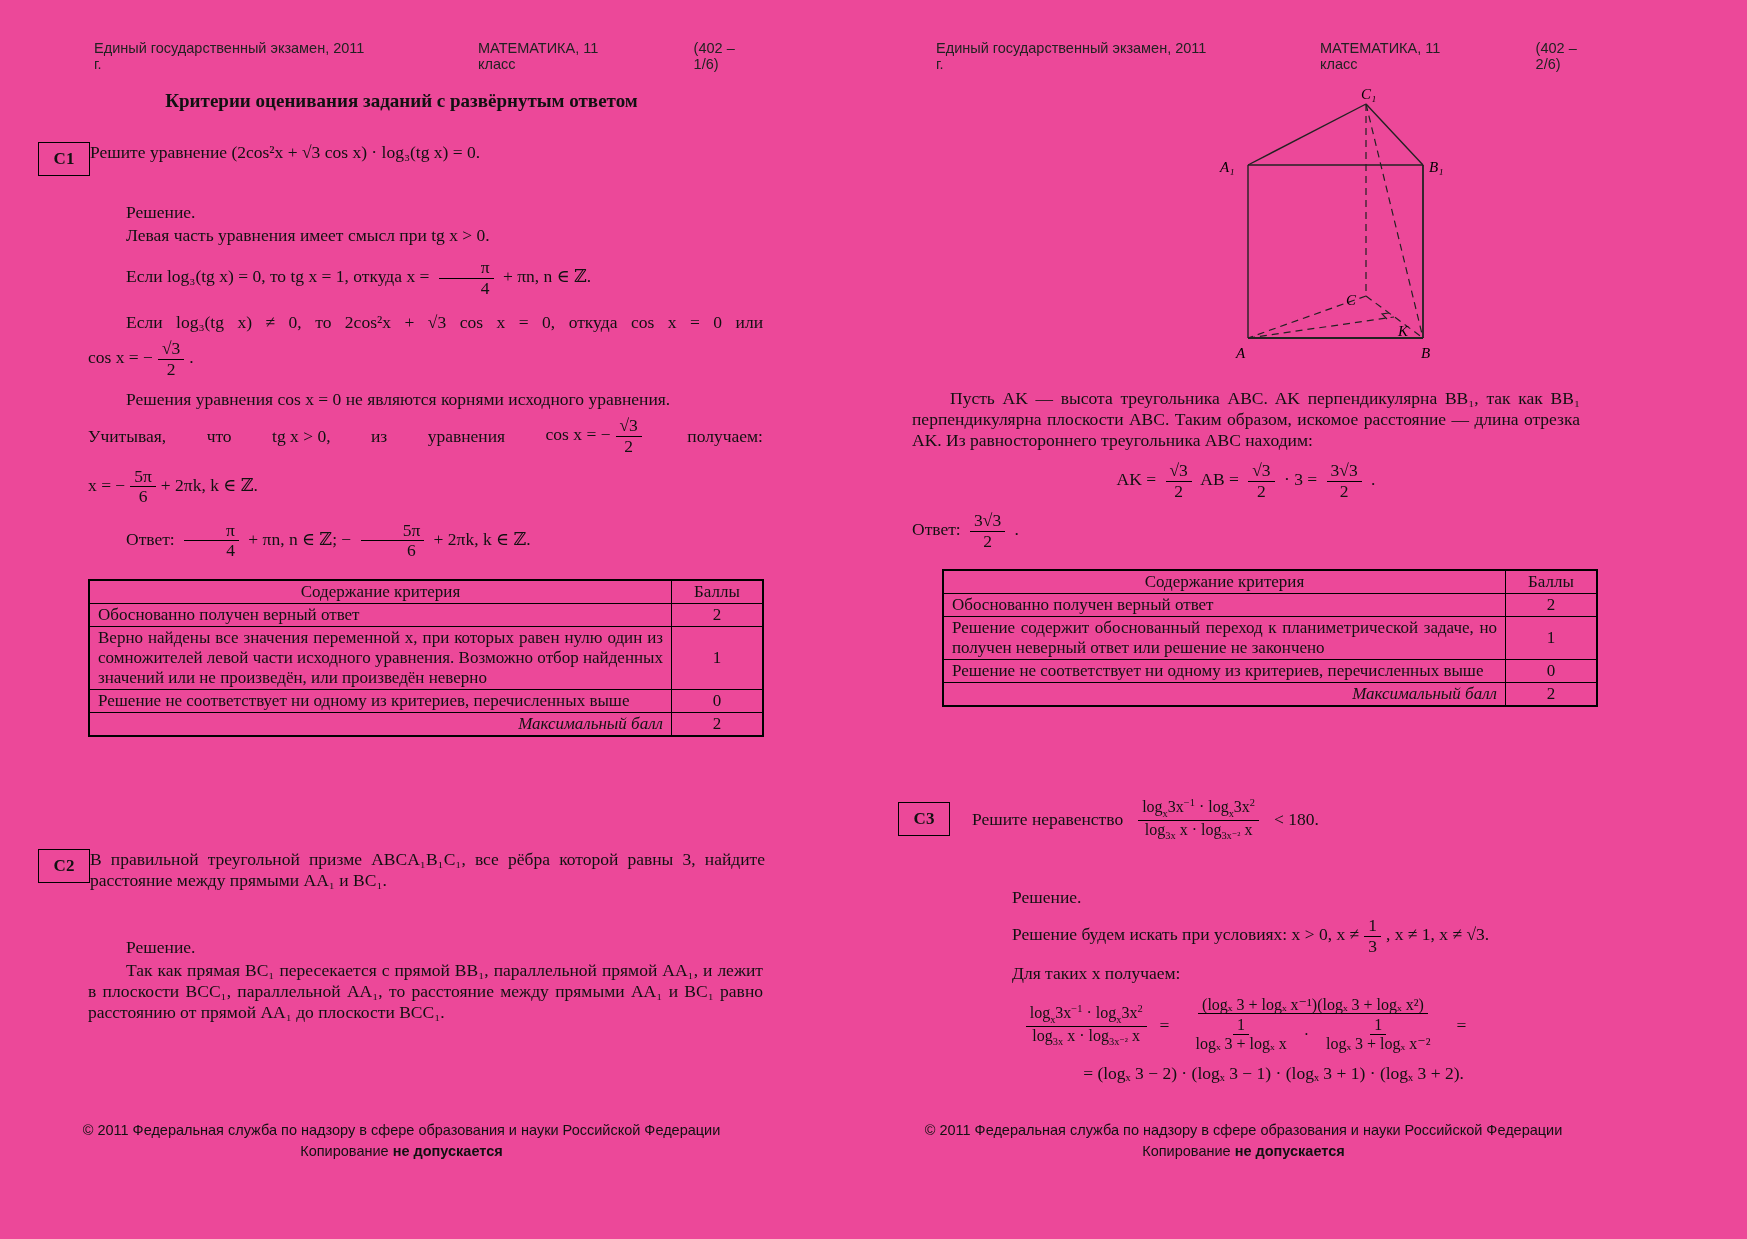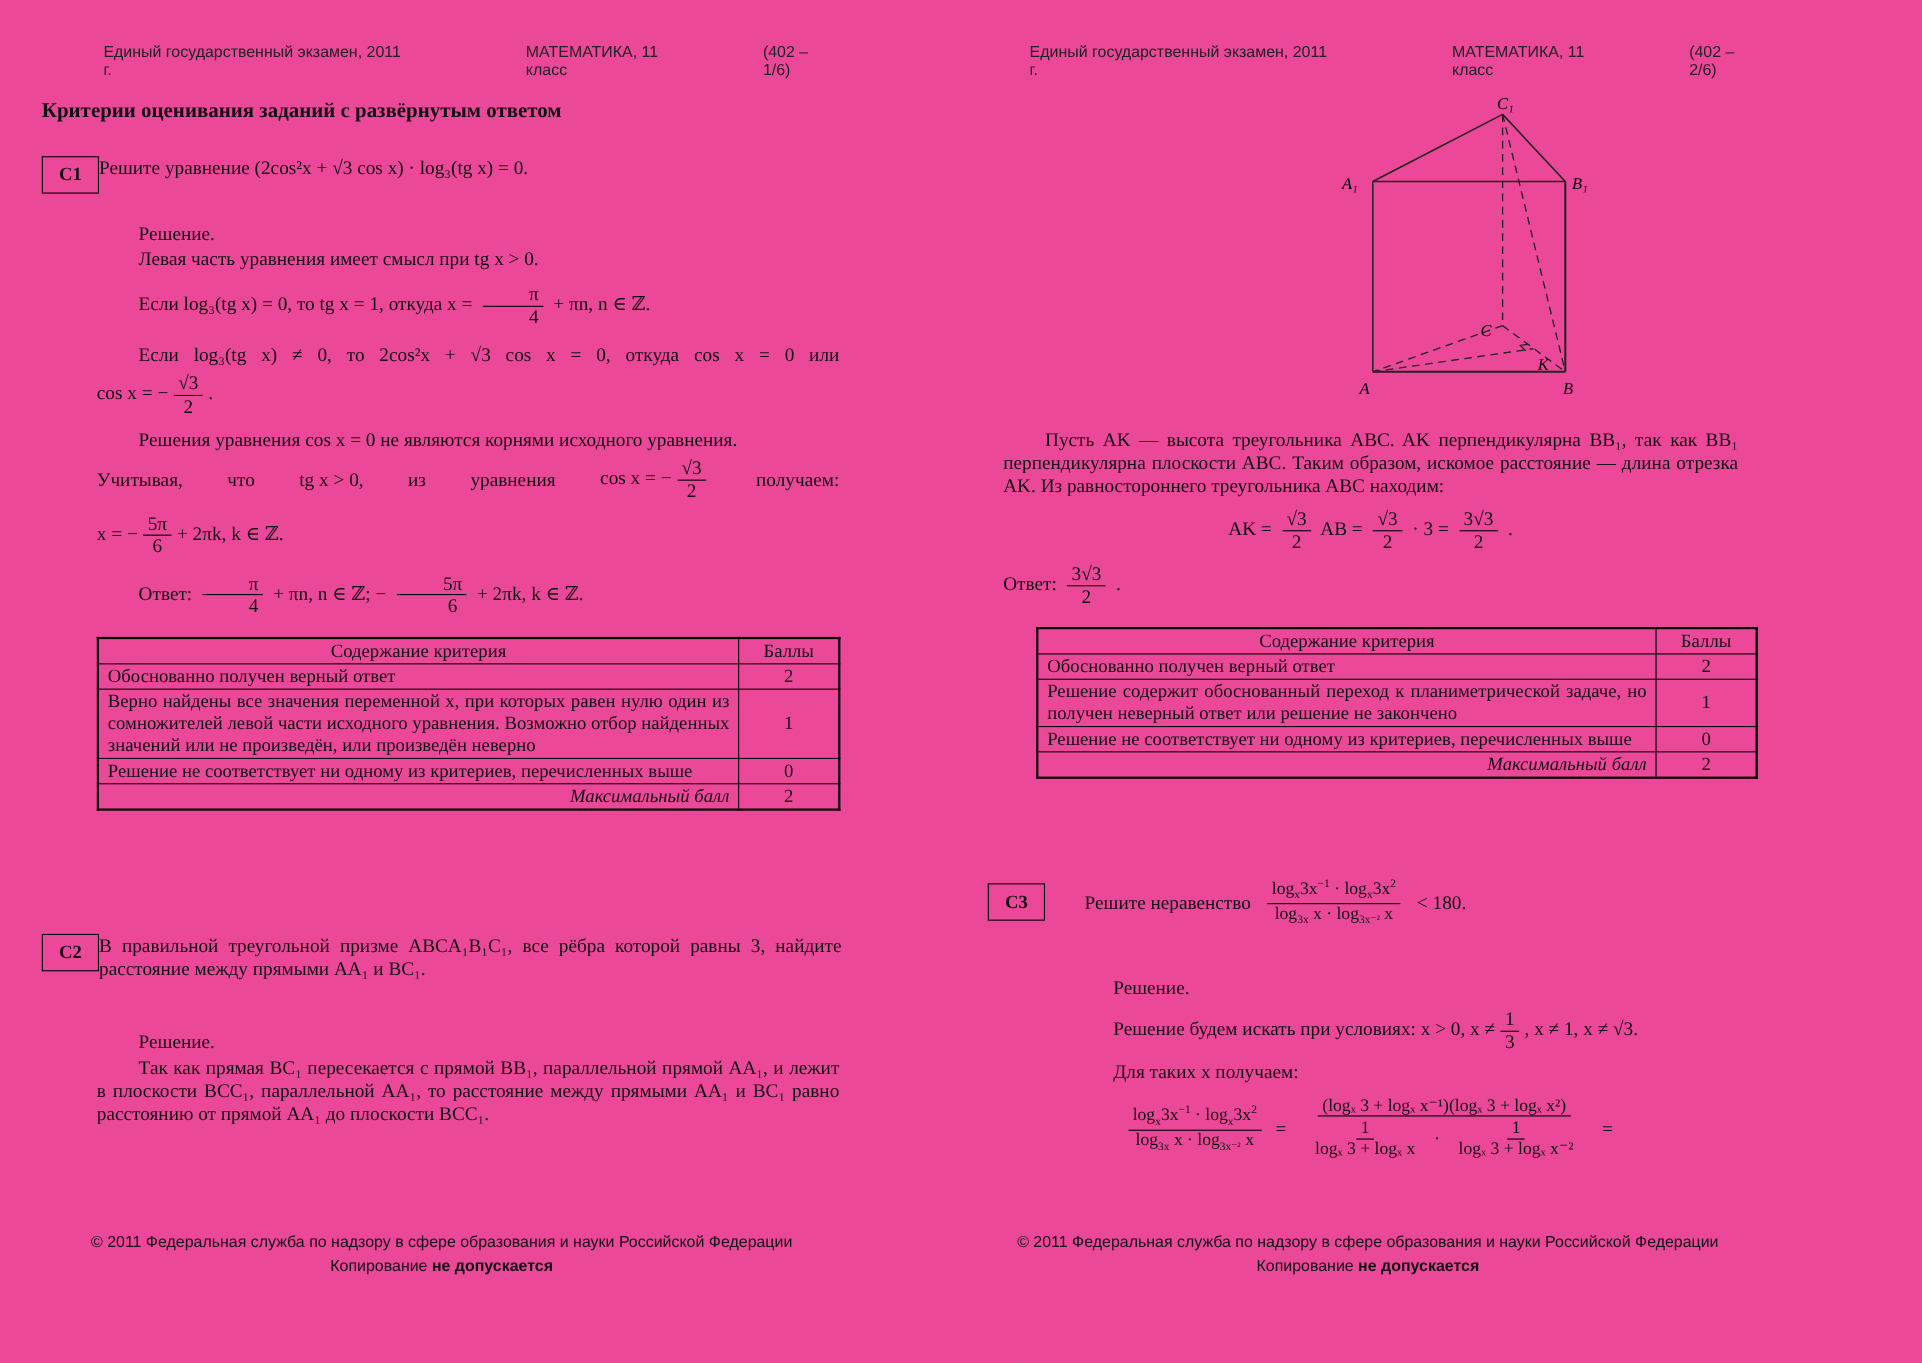--- a/index.html
+++ b/index.html
@@ -5,21 +5,21 @@
   html,body{margin:0;padding:0;background:#888;}
   #canvas{position:relative;width:1747px;height:1239px;background:#ec4899;overflow:hidden;
           font-family:"Liberation Serif","DejaVu Serif",serif;color:#111;}
   .page{position:absolute;top:40px;width:727px;}
   #pageL{left:38px;}
   #pageR{left:880px;}
   .pghead{display:flex;font-family:"Liberation Sans","DejaVu Sans",sans-serif;
           font-size:14.5px;color:#222;padding:0 4px 0 56px;}
   .pghead .h-c{margin-left:113px;}
   .pghead .h-r{margin-left:60px;}
-  .title{font-size:19px;margin:18px 0 0 0;font-weight:bold;}
+  .title{font-size:19px;text-align:center;margin:18px 0 0 0;font-weight:bold;}
   .problem-row{position:relative;margin-top:30px;padding-left:52px;min-height:36px;}
   .tasklabel{position:absolute;left:0;top:0;width:50px;height:32px;border:1.5px solid #000;
              display:flex;align-items:center;justify-content:center;font-weight:bold;font-size:17px;}
   .ptext{margin:4px 0 0 0;font-size:17.5px;text-align:justify;}
   .solution{margin:0 0 0 50px;width:675px;font-size:17.5px;}
   .solution p{margin:0;}
   .ind{text-indent:38px;}
   .just{text-align:justify;}
   .stretch{text-align:justify;text-align-last:justify;}
   .eqline{display:block;}
@@ -32,21 +32,21 @@
   .crit th,.crit td{border:1px solid #000;padding:1px 8px;vertical-align:top;}
   .crit{border:2px solid #000;}
   .crit th{font-weight:normal;text-align:center;}
   .crit td.score{text-align:center;vertical-align:middle;width:74px;}
   .crit td.body{text-align:justify;}
   .crit td.maxrow{font-style:italic;text-align:right;}
   .pgfoot{position:absolute;top:1080px;left:0;width:727px;text-align:center;
           font-family:Liberation Sans, sans-serif;font-size:14.5px;line-height:1.45;}
   .figwrap{margin:14px 0 0 238px;width:332px;}
   .figlabel{font-style:italic;font-size:15px;font-family:"Liberation Serif",serif;}
-  .c3row{display:flex;align-items:center;gap:14px;}
+  .c3row{display:flex;align-items:center;}
   .c3row .tasklabel{position:static;flex:0 0 auto;}
   .c3row .c3text{font-size:17.5px;display:flex;align-items:center;gap:10px;margin-left:22px;}
   sub,sup{font-size:0.65em;}
   .smallfrac .num,.smallfrac .den{font-size:16px;}
   .den-row{display:flex;align-items:center;gap:8px;padding:0 4px;}
   .bigeq{display:flex;align-items:center;justify-content:center;gap:8px;margin-top:10px;font-size:17.5px;}
   .center{text-align:center;}
   .eqlast{text-align:center;margin-top:6px;padding-left:60px;font-size:17.5px;}
   svg line{stroke:#222;}
 </style>
@@ -305,19 +305,20 @@
           <span>·</span>
           <span class="frac smallfrac">
               <span class="num">1</span>
               <span class="den">logₓ 3 + logₓ x⁻²</span>
             </span>
         </span>
       </span>
       <span>=</span>
     </div>
 
+    <p class="eqlast">= (logₓ 3 − 2) · (logₓ 3 − 1) · (logₓ 3 + 1) · (logₓ 3 + 2).</p>
 
     <footer class="pgfoot">
       <div>© 2011 Федеральная служба по надзору в сфере образования и науки Российской Федерации</div>
       <div><span>Копирование </span><b>не допускается</b></div>
     </footer>
   </section>
 </div>
 
 </body></html>

